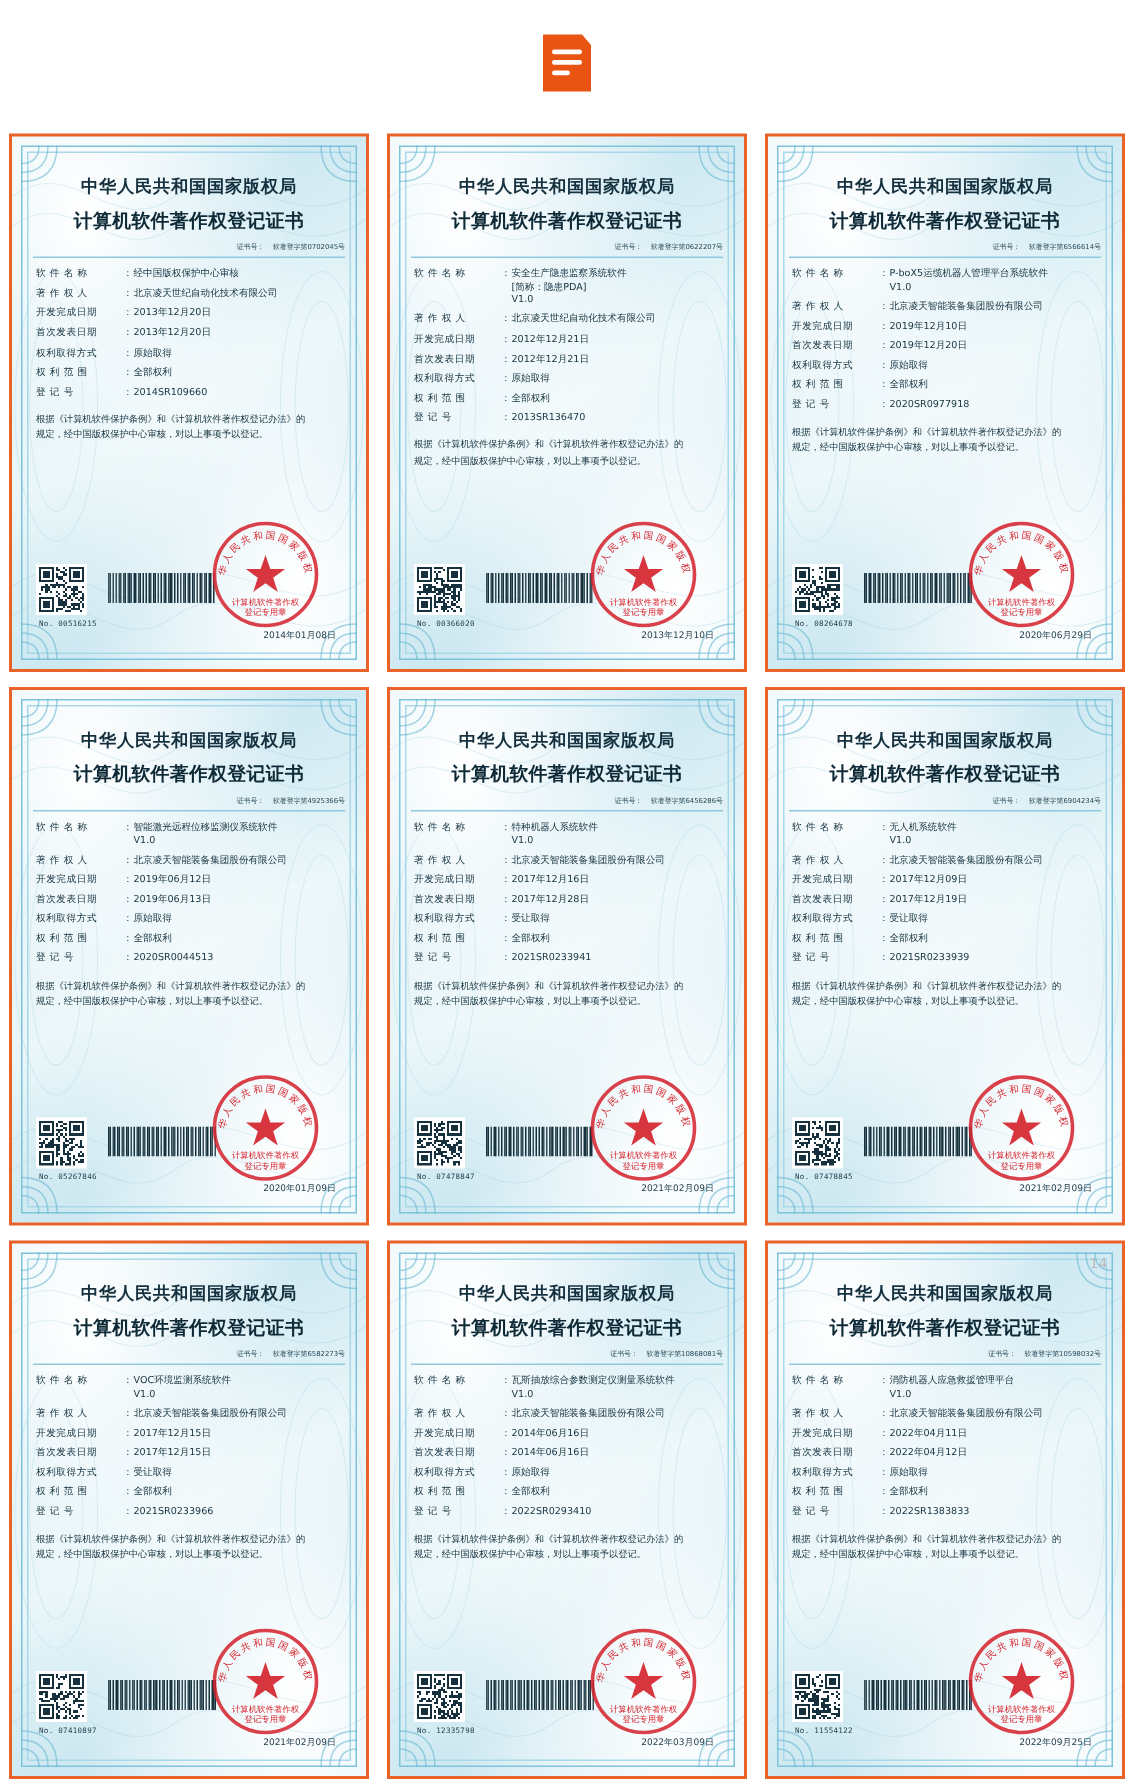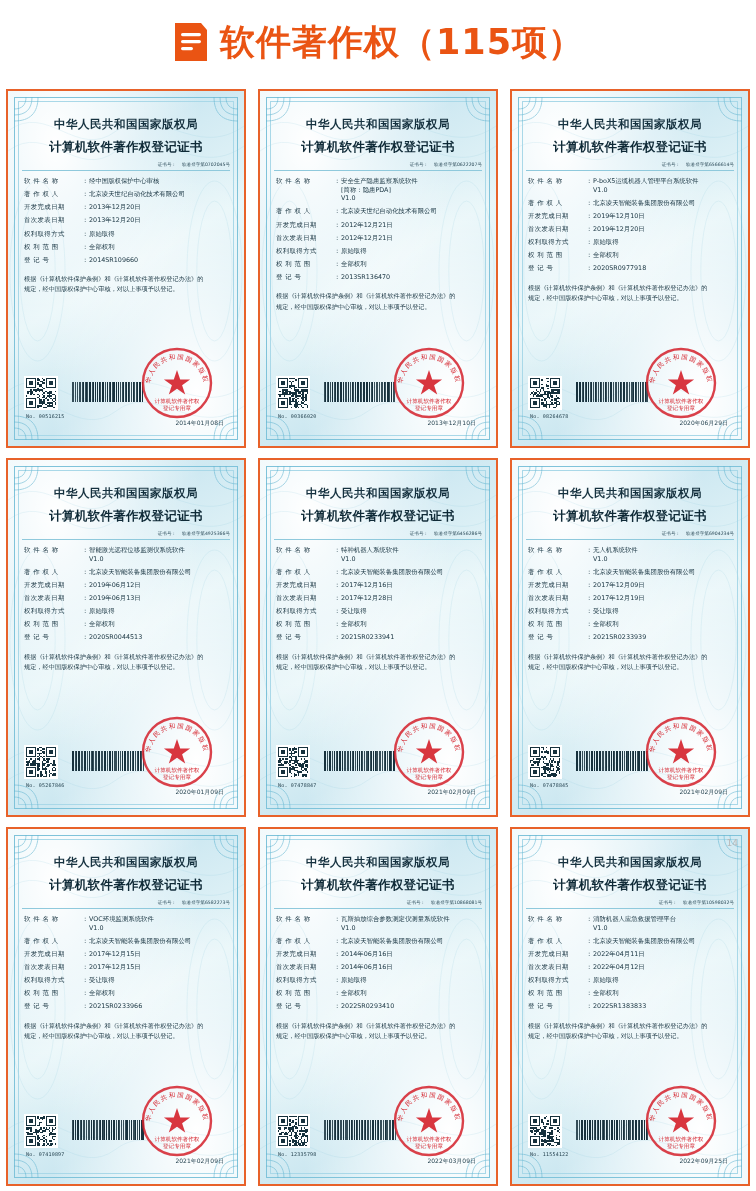--- a/index.html
+++ b/index.html
@@ -220,21 +220,20 @@
 
 <div class="page-header">
   <span class="header-icon">
     <svg width="38" height="42" viewBox="0 0 38 42">
       <path d="M3 2 H29 L35 9 V40 H3 Z" fill="#ea5413"></path>
       <rect x="9" y="12" width="20" height="3.2" rx="1.6" fill="#ffffff"></rect>
       <rect x="9" y="19" width="20" height="3.2" rx="1.6" fill="#ffffff"></rect>
       <rect x="9" y="26" width="12" height="3.2" rx="1.6" fill="#ffffff"></rect>
     </svg>
   </span>
-  <span class="header-title">软件著作权（115项）</span>
 </div>
 
 <div class="cert-grid" id="cert-grid">
   <div class="cert-cell">
     <div class="cert">
       <div class="wave-bg">
         <svg width="100%" height="100%" viewBox="0 0 240 355" preserveAspectRatio="none">
           <g fill="none" stroke="#74bcd4" stroke-width="0.7" opacity="0.55">
             <path d="M0,40 C40,10 70,70 110,40 C150,10 190,70 240,35"></path>
             <path d="M0,60 C40,30 70,90 110,60 C150,30 190,90 240,55"></path>

